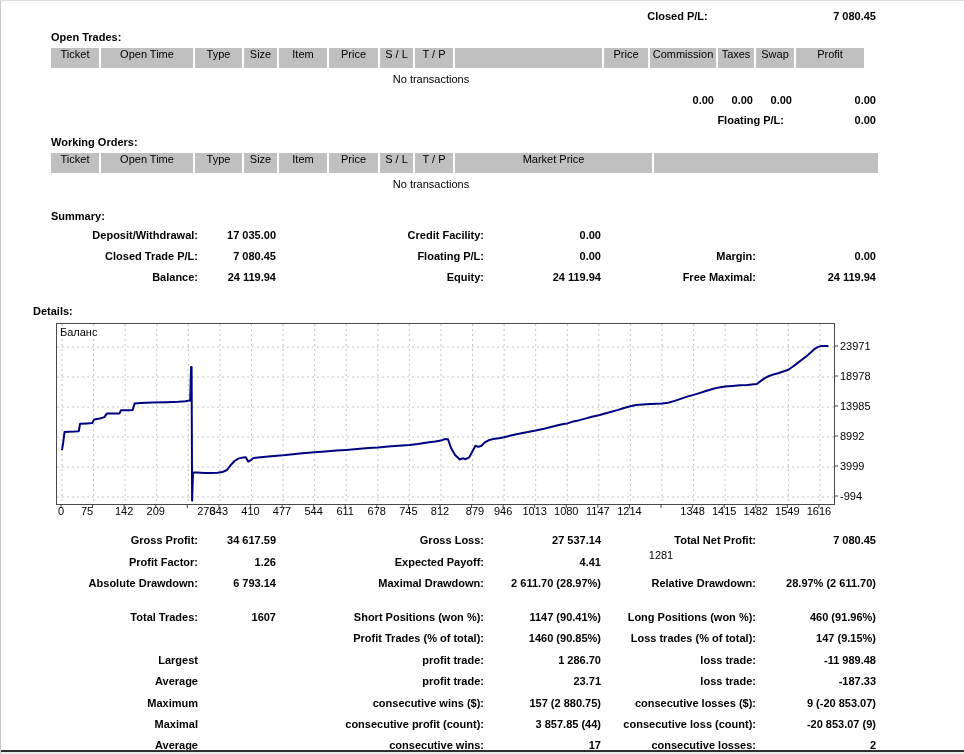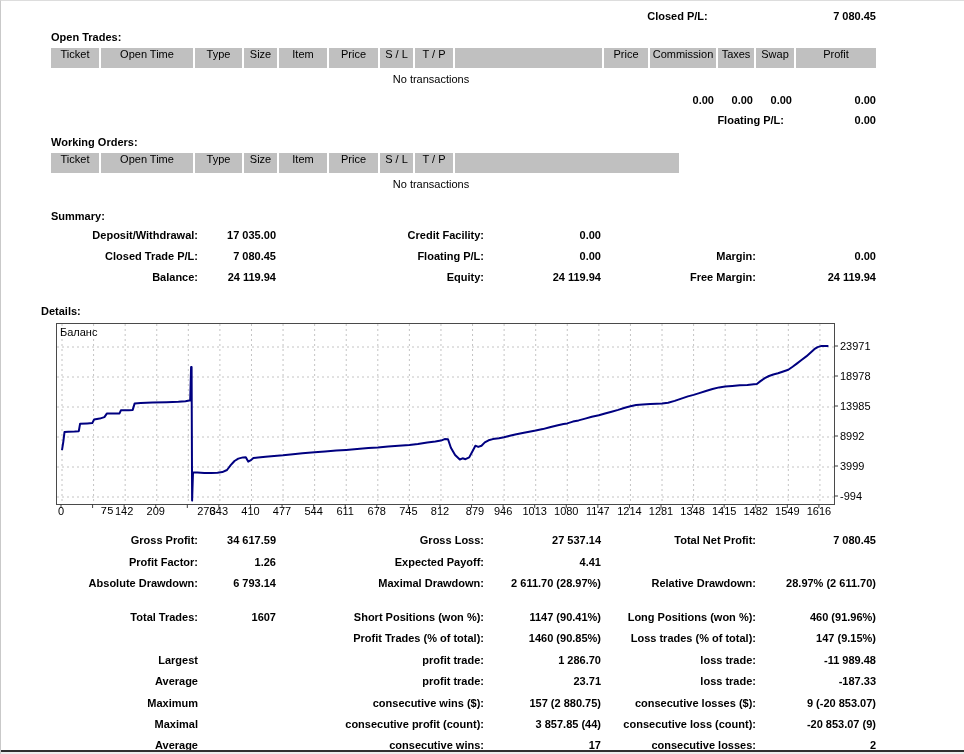--- a/index.html
+++ b/index.html
@@ -41,40 +41,41 @@
     <div class="hcell" style="width:33px">Size</div>
     <div class="hcell" style="width:48px">Item</div>
     <div class="hcell" style="width:49px">Price</div>
     <div class="hcell" style="width:33px">S / L</div>
     <div class="hcell" style="width:38px">T / P</div>
     <div class="hcell" style="width:147px"></div>
     <div class="hcell" style="width:44px">Price</div>
     <div class="hcell" style="width:66px">Commission</div>
     <div class="hcell" style="width:36px">Taxes</div>
     <div class="hcell" style="width:38px">Swap</div>
-    <div class="hcell" style="width:80px">Profit</div>
+    <div class="hcell" style="width:68px">Profit</div>
   </div>
   <span class="t plain c" style="left:350px;top:71px;width:160px;">No transactions</span>
   <span class="t r" style="left:650px;top:92px;width:63px;">0.00</span>
   <span class="t r" style="left:715px;top:92px;width:37px;">0.00</span>
   <span class="t r" style="left:753px;top:92px;width:38px;">0.00</span>
   <span class="t r" style="left:795px;top:92px;width:80px;">0.00</span>
   <span class="t r" style="left:630px;top:112px;width:153px;">Floating P/L:</span>
   <span class="t r" style="left:775px;top:112px;width:100px;">0.00</span>
 
   <span class="t" style="left:50px;top:134px;">Working Orders:</span>
   <div class="thead" style="top:152px;">
     <div class="hcell" style="width:48px">Ticket</div>
     <div class="hcell" style="width:92px">Open Time</div>
     <div class="hcell" style="width:47px">Type</div>
     <div class="hcell" style="width:33px">Size</div>
     <div class="hcell" style="width:48px">Item</div>
     <div class="hcell" style="width:49px">Price</div>
     <div class="hcell" style="width:33px">S / L</div>
     <div class="hcell" style="width:38px">T / P</div>
+    <div class="hcell" style="width:197px">Market Price</div>
     <div class="hcell" style="width:224px"></div>
   </div>
   <span class="t plain c" style="left:350px;top:176px;width:160px;">No transactions</span>
 
   <span class="t" style="left:50px;top:208px;">Summary:</span>
   <div id="summary-rows">
       <div class="rowline" style="top: 228px;">
         <span class="cell cl1">Deposit/Withdrawal:</span>
         <span class="cell cv1">17 035.00</span>
         <span class="cell cl2">Credit Facility:</span>
@@ -86,26 +87,26 @@
         <span class="cell cl2">Floating P/L:</span>
         <span class="cell cv2">0.00</span>
         <span class="cell cl3">Margin:</span>
         <span class="cell cv3">0.00</span>
       </div>
       <div class="rowline" style="top: 270px;">
         <span class="cell cl1">Balance:</span>
         <span class="cell cv1">24 119.94</span>
         <span class="cell cl2">Equity:</span>
         <span class="cell cv2">24 119.94</span>
-        <span class="cell cl3">Free Margin:</span>
+        <span class="cell cl3">Free Maximal:</span>
         <span class="cell cv3">24 119.94</span>
       </div>
     </div>
 
-  <span class="t" style="left:40px;top:303px;">Details:</span>
+  <span class="t" style="left:32px;top:303px;">Details:</span>
   <div class="chartbox">
     <svg id="chart-svg" width="777" height="180" viewBox="0 0 777 180">
         <line x1="5" y1="0" x2="5" y2="180" stroke="#c4c4c4" stroke-width="1" stroke-dasharray="2,3"></line>
         <line x1="36.58" y1="0" x2="36.58" y2="180" stroke="#c4c4c4" stroke-width="1" stroke-dasharray="2,3"></line>
         <line x1="68.16" y1="0" x2="68.16" y2="180" stroke="#c4c4c4" stroke-width="1" stroke-dasharray="2,3"></line>
         <line x1="99.74" y1="0" x2="99.74" y2="180" stroke="#c4c4c4" stroke-width="1" stroke-dasharray="2,3"></line>
         <line x1="131.32" y1="0" x2="131.32" y2="180" stroke="#c4c4c4" stroke-width="1" stroke-dasharray="2,3"></line>
         <line x1="162.89999999999998" y1="0" x2="162.89999999999998" y2="180" stroke="#c4c4c4" stroke-width="1" stroke-dasharray="2,3"></line>
         <line x1="194.48" y1="0" x2="194.48" y2="180" stroke="#c4c4c4" stroke-width="1" stroke-dasharray="2,3"></line>
         <line x1="226.06" y1="0" x2="226.06" y2="180" stroke="#c4c4c4" stroke-width="1" stroke-dasharray="2,3"></line>
@@ -166,39 +167,39 @@
   <svg id="yticks-svg" style="position:absolute;left:833px;top:322px;" width="5" height="181">
       <line x1="0" y1="23" x2="4" y2="23" stroke="#404040" stroke-width="1"></line>
       <line x1="0" y1="53" x2="4" y2="53" stroke="#404040" stroke-width="1"></line>
       <line x1="0" y1="83" x2="4" y2="83" stroke="#404040" stroke-width="1"></line>
       <line x1="0" y1="113" x2="4" y2="113" stroke="#404040" stroke-width="1"></line>
       <line x1="0" y1="143" x2="4" y2="143" stroke="#404040" stroke-width="1"></line>
       <line x1="0" y1="173" x2="4" y2="173" stroke="#404040" stroke-width="1"></line>
     </svg>
   <div id="xlabels">
       <div class="xticklabel" style="left: 44px;">0</div>
-      <div class="xticklabel" style="left: 90px; font-family: Liberation Mono, monospace;">75</div>
+      <div class="xticklabel" style="left: 70px;">75</div>
       <div class="xticklabel" style="left: 107.16px;">142</div>
       <div class="xticklabel" style="left: 138.74px;">209</div>
       <div class="xticklabel" style="left: 170.32px; margin-left: 19px;">276</div>
       <div class="xticklabel" style="left: 201.9px;">343</div>
       <div class="xticklabel" style="left: 233.48px;">410</div>
       <div class="xticklabel" style="left: 265.06px;">477</div>
       <div class="xticklabel" style="left: 296.64px;">544</div>
       <div class="xticklabel" style="left: 328.22px;">611</div>
       <div class="xticklabel" style="left: 359.8px;">678</div>
       <div class="xticklabel" style="left: 391.38px;">745</div>
       <div class="xticklabel" style="left: 422.96px;">812</div>
       <div class="xticklabel" style="left: 458px;">879</div>
       <div class="xticklabel" style="left: 486.12px;">946</div>
       <div class="xticklabel" style="left: 517.7px;">1013</div>
       <div class="xticklabel" style="left: 549.28px;">1080</div>
       <div class="xticklabel" style="left: 580.86px;">1147</div>
       <div class="xticklabel" style="left: 612.44px;">1214</div>
-      <div class="xticklabel" style="left: 644.02px;">1281</div>
+      <div class="xticklabel" style="left: 644.02px; margin-top: 44px;">1281</div>
       <div class="xticklabel" style="left: 675.6px;">1348</div>
       <div class="xticklabel" style="left: 707.18px;">1415</div>
       <div class="xticklabel" style="left: 738.76px;">1482</div>
       <div class="xticklabel" style="left: 770.34px;">1549</div>
       <div class="xticklabel" style="left: 801.92px;">1616</div>
     </div>
   <div id="ylabels">
       <div class="yticklabel" style="top: 339px;">23971</div>
       <div class="yticklabel" style="top: 369px;">18978</div>
       <div class="yticklabel" style="top: 399px;">13985</div>

